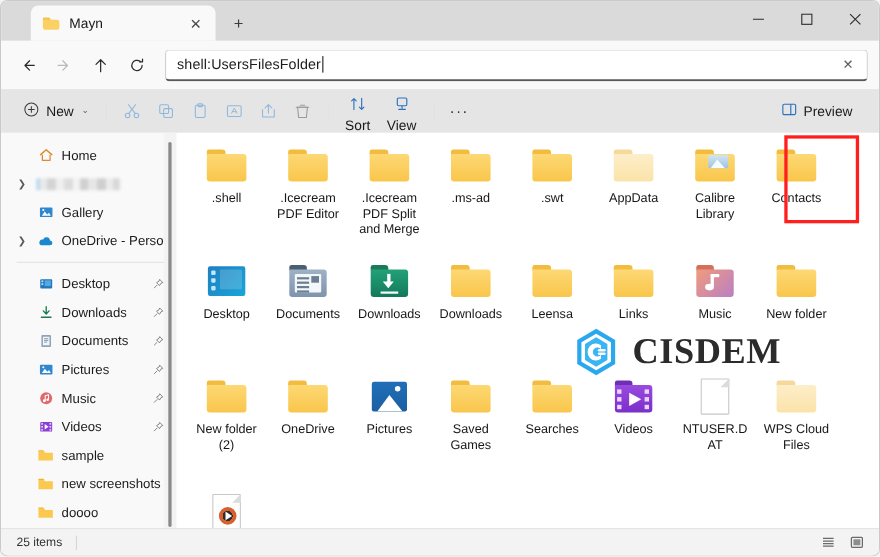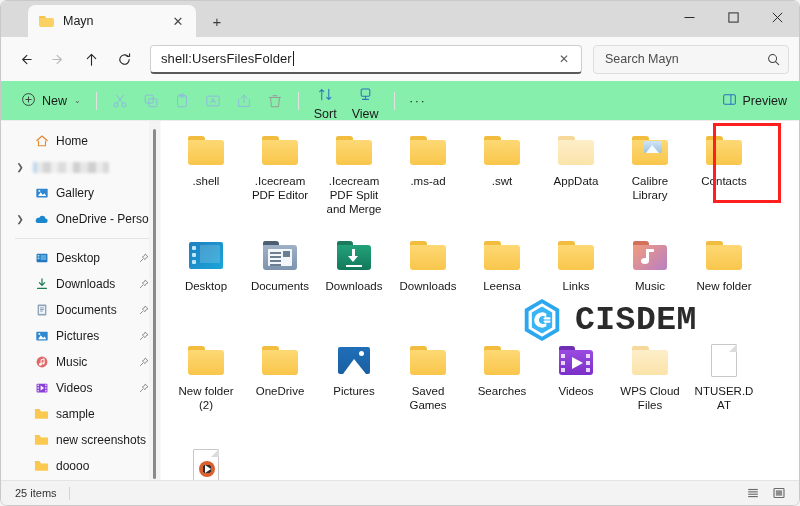--- a/index.html
+++ b/index.html
@@ -113,24 +113,24 @@
     border: 1px solid #dddddd;
     border-radius: 4px;
     display: flex; align-items: center;
     padding: 0 8px 0 11px;
   }
   .search-ph { font-size: 12.5px; color: #4c4c4c; flex:1; }
   .search-ic { color:#444; display:flex; }
 
   
   .toolbar {
-    height: 40px; background: #86efac;
+    height: 40px; background: #e5e5e5;
     border-bottom: 1px solid #ededed;
     display: flex; align-items: center;
-    padding: 0 4px 0 14px; gap: 1px;
+    padding: 0 16px 0 14px; gap: 1px;
     flex: 0 0 40px;
   }
   .tb-new {
     display: flex; align-items: center; gap: 6px;
     height: 28px; padding: 0 7px 0 6px; border-radius: 4px;
     color: #1a1a1a; font-size: 12.5px;
   }
   .tb-ico { width: 30px; height: 28px; border-radius: 4px;
     display: flex; align-items: center; justify-content: center; color: #3a80c8; }
   .tb-sep { width: 1px; height: 18px; background: #e2e2e2; margin: 0 7px; }
@@ -358,21 +358,21 @@
     pointer-events: none;
   }
 
   
   .watermark {
     position: absolute; left: 358px; top: 176px;
     display: flex; align-items: center; gap: 10px;
   }
   .wm-mark { width: 46px; height: 46px; position: relative; }
   .wm-text { font-size: 33px; font-weight: bold; color: #2b2b2b; letter-spacing: .5px;
-    font-family: Liberation Mono, monospace; }
+    font-family: Liberation Serif, serif; }
 
   
   .statusbar {
     height: 25px; flex: 0 0 25px;
     background: #f3f3f3;
     border-top: 1px solid #e4e4e4;
     display: flex; align-items: center;
     padding: 0 10px 0 14px;
     font-size: 11px; color: #333;
   }
@@ -434,29 +434,20 @@
           <path d="M13.4 1.8 V4.6 H10.6" fill="none" stroke="currentColor" stroke-width="1.2" stroke-linecap="round" stroke-linejoin="round"></path>
         </svg>
     </div>
 
     <div class="addr-input">
       <span class="addr-text">shell:UsersFilesFolder</span>
       <span class="caret"></span>
       <span class="addr-clear">✕</span>
     </div>
 
-    <div class="searchbox">
-      <span class="search-ph">Search Mayn</span>
-      <span class="search-ic">
-        <svg width="13" height="13" viewBox="0 0 14 14">
-            <circle cx="6" cy="6" r="4.3" fill="none" stroke="currentColor" stroke-width="1.1"></circle>
-            <line x1="9.2" y1="9.2" x2="12.6" y2="12.6" stroke="currentColor" stroke-width="1.1" stroke-linecap="round"></line>
-          </svg>
-      </span>
-    </div>
   </div>
 
   <div class="toolbar">
     <div class="tb-new">
       <span>
         <svg width="15" height="15" viewBox="0 0 16 16">
             <circle cx="8" cy="8" r="6.3" fill="none" stroke="#3a3a3a" stroke-width="1"></circle>
             <line x1="8" y1="4.8" x2="8" y2="11.2" stroke="#3a3a3a" stroke-width="1"></line>
             <line x1="4.8" y1="8" x2="11.2" y2="8" stroke="#3a3a3a" stroke-width="1"></line>
           </svg>
@@ -962,33 +953,33 @@
                 <div class="vb"></div>
                 <div class="perf"></div>
                 <div class="play"></div>
               </div>
           </div>
           <div class="name">Videos</div>
         </div>
 
         <div class="cell">
           <div class="icon">
+              <div class="file-ic"></div>
+            </div>
+          <div class="name">NTUSER.DAT</div>
+        </div>
+
+        <div class="cell">
+          <div class="icon">
               <div class="fi f-pale">
                 <div class="tab-s"></div>
                 <div class="body-s"></div>
               </div>
             </div>
           <div class="name">WPS Cloud Files</div>
-        </div>
-
-        <div class="cell">
-          <div class="icon">
-              <div class="file-ic"></div>
-            </div>
-          <div class="name">NTUSER.DAT</div>
         </div>
 
         <div class="cell">
           <div class="icon">
               <div class="file-ic">
                 <div class="mp4-dot"></div>
               </div>
             </div>
 
         </div>

